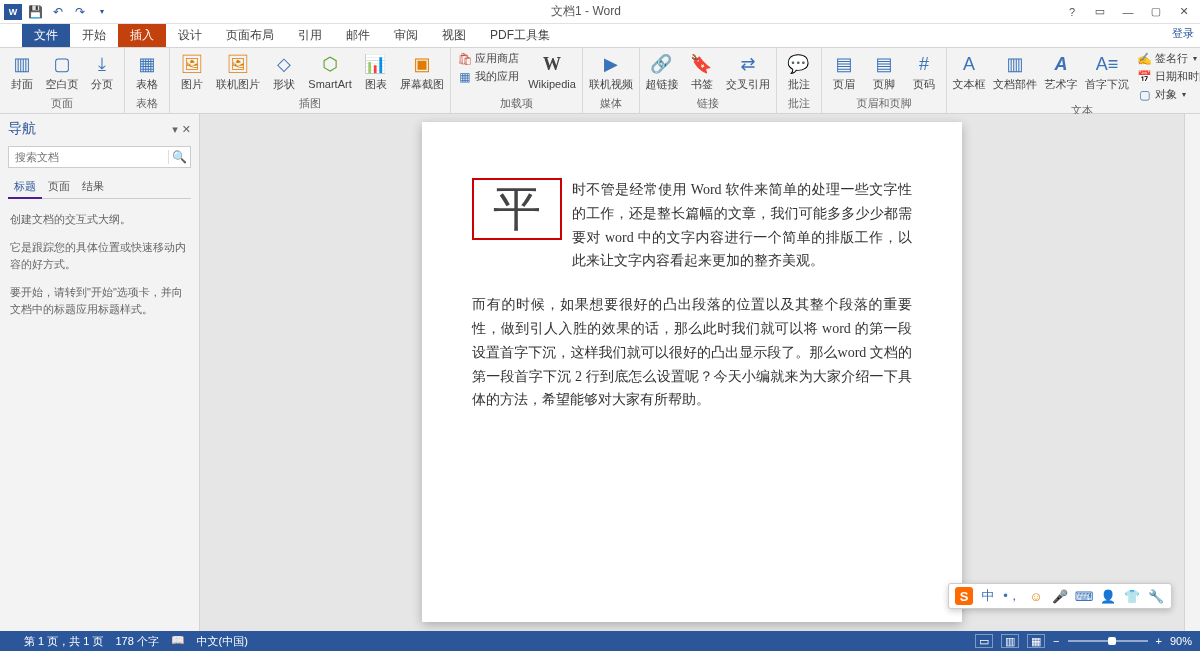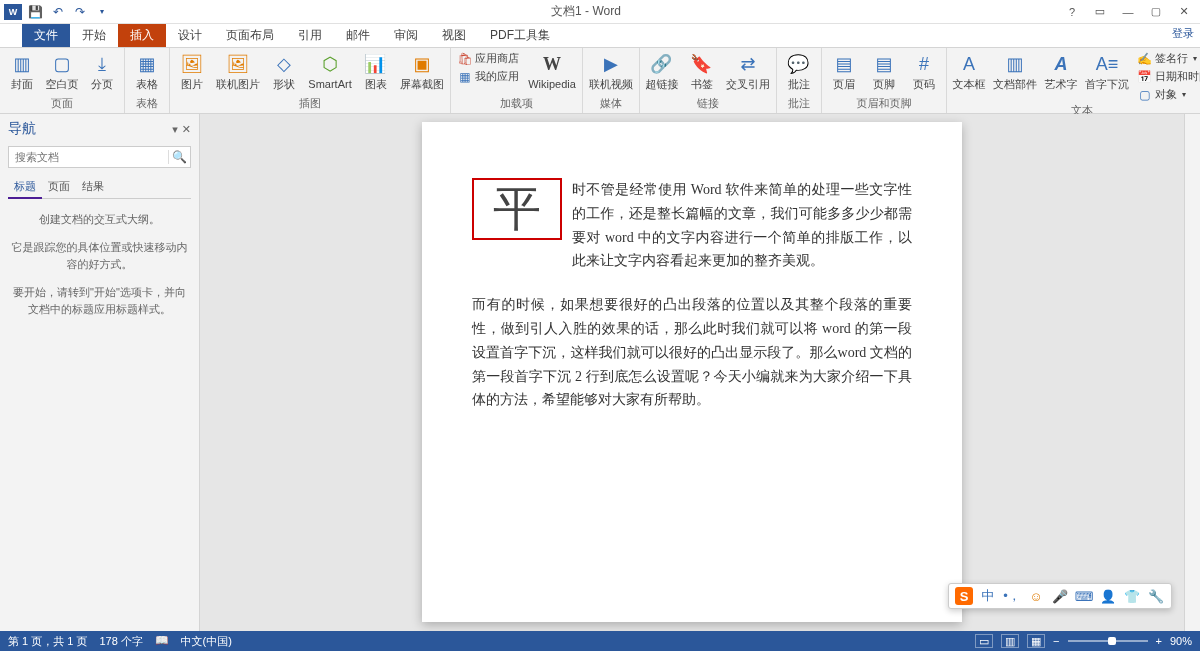--- a/index.html
+++ b/index.html
@@ -32,34 +32,34 @@
 .nav-pane { width: 200px; background: #f3f3f3; border-right: 1px solid #d4d4d4; display: flex; flex-direction: column; }
 .nav-header { display: flex; align-items: center; justify-content: space-between; padding: 6px 8px; }
 .nav-title { font-size: 14px; color: #2b579a; }
 .nav-ctrl { display: flex; gap: 4px; font-size: 11px; color: #666; }
 .nav-search { margin: 2px 8px; display: flex; align-items: center; background: #fff; border: 1px solid #ccc; height: 22px; }
 .nav-search input { flex: 1; border: none; outline: none; padding: 0 6px; font-size: 11px; }
 .nav-search .sicon { width: 22px; text-align: center; color: #666; border-left: 1px solid #ddd; }
 .nav-tabs { display: flex; gap: 0; margin: 6px 8px 0; border-bottom: 1px solid #ccc; }
 .nav-tab { padding: 3px 6px; font-size: 11px; color: #555; cursor: pointer; }
 .nav-tab.active { color: #2b579a; border-bottom: 2px solid #4c1d95; margin-bottom: -1px; }
-.nav-msg { padding: 12px 10px; font-size: 11px; color: #666; line-height: 1.6; text-align: center; }
+.nav-msg { padding: 12px 10px; font-size: 11px; color: #666; line-height: 1.6; }
 
 .doc-area { flex: 1; background: #e6e6e6; position: relative; overflow: hidden; }
 .page { position: absolute; left: 50%; top: 8px; transform: translateX(-50%); width: 540px; height: 500px; background: #fff; box-shadow: 0 3px 10px rgba(0,0,0,0.25); padding: 56px 50px; }
 .dropcap-box { position: absolute; top: 56px; left: 50px; width: 90px; height: 62px; border: 2px solid #c00; background: #fff; display: flex; align-items: center; justify-content: center; }
 .dropcap-box span { font-size: 48px; font-family: "SimSun", serif; }
 .body-p { font-size: 14px; line-height: 1.7; font-family: "SimSun", serif; color: #333; text-align: justify; }
 .p1 { margin-left: 100px; }
 .p2 { margin-top: 20px; }
 
 .scrollbar-v { width: 16px; background: #f3f3f3; border-left: 1px solid #d4d4d4; }
 
 .status { height: 20px; background: #2b579a; color: #fff; display: flex; align-items: center; font-size: 11px; }
-.status-left { display: flex; gap: 12px; padding-left: 8px; }
+.status-left { display: flex; gap: 12px; padding-left: 24px; }
 .status-right { margin-left: auto; display: flex; align-items: center; gap: 8px; padding-right: 8px; }
 .view-btn { width: 18px; height: 14px; display: flex; align-items: center; justify-content: center; border: 1px solid rgba(255,255,255,0.4); }
 .zoom-slider { width: 80px; height: 2px; background: rgba(255,255,255,0.5); position: relative; }
 .zoom-slider::after { content: ''; position: absolute; left: 50%; top: -3px; width: 8px; height: 8px; background: #fff; border-radius: 2px; }
 
 .ime-bar { position: absolute; right: 28px; bottom: 42px; background: #fff; border: 1px solid #ccc; border-radius: 3px; box-shadow: 0 2px 6px rgba(0,0,0,0.2); display: flex; align-items: center; gap: 6px; padding: 3px 6px; }
 .ime-ic { width: 18px; height: 18px; display: flex; align-items: center; justify-content: center; font-size: 13px; }
 .ime-logo { background: #ff6a00; color: #fff; border-radius: 3px; font-weight: bold; }
 .c-blue { color: #3b73b9; }
 .c-orange { color: #e07b00; }

